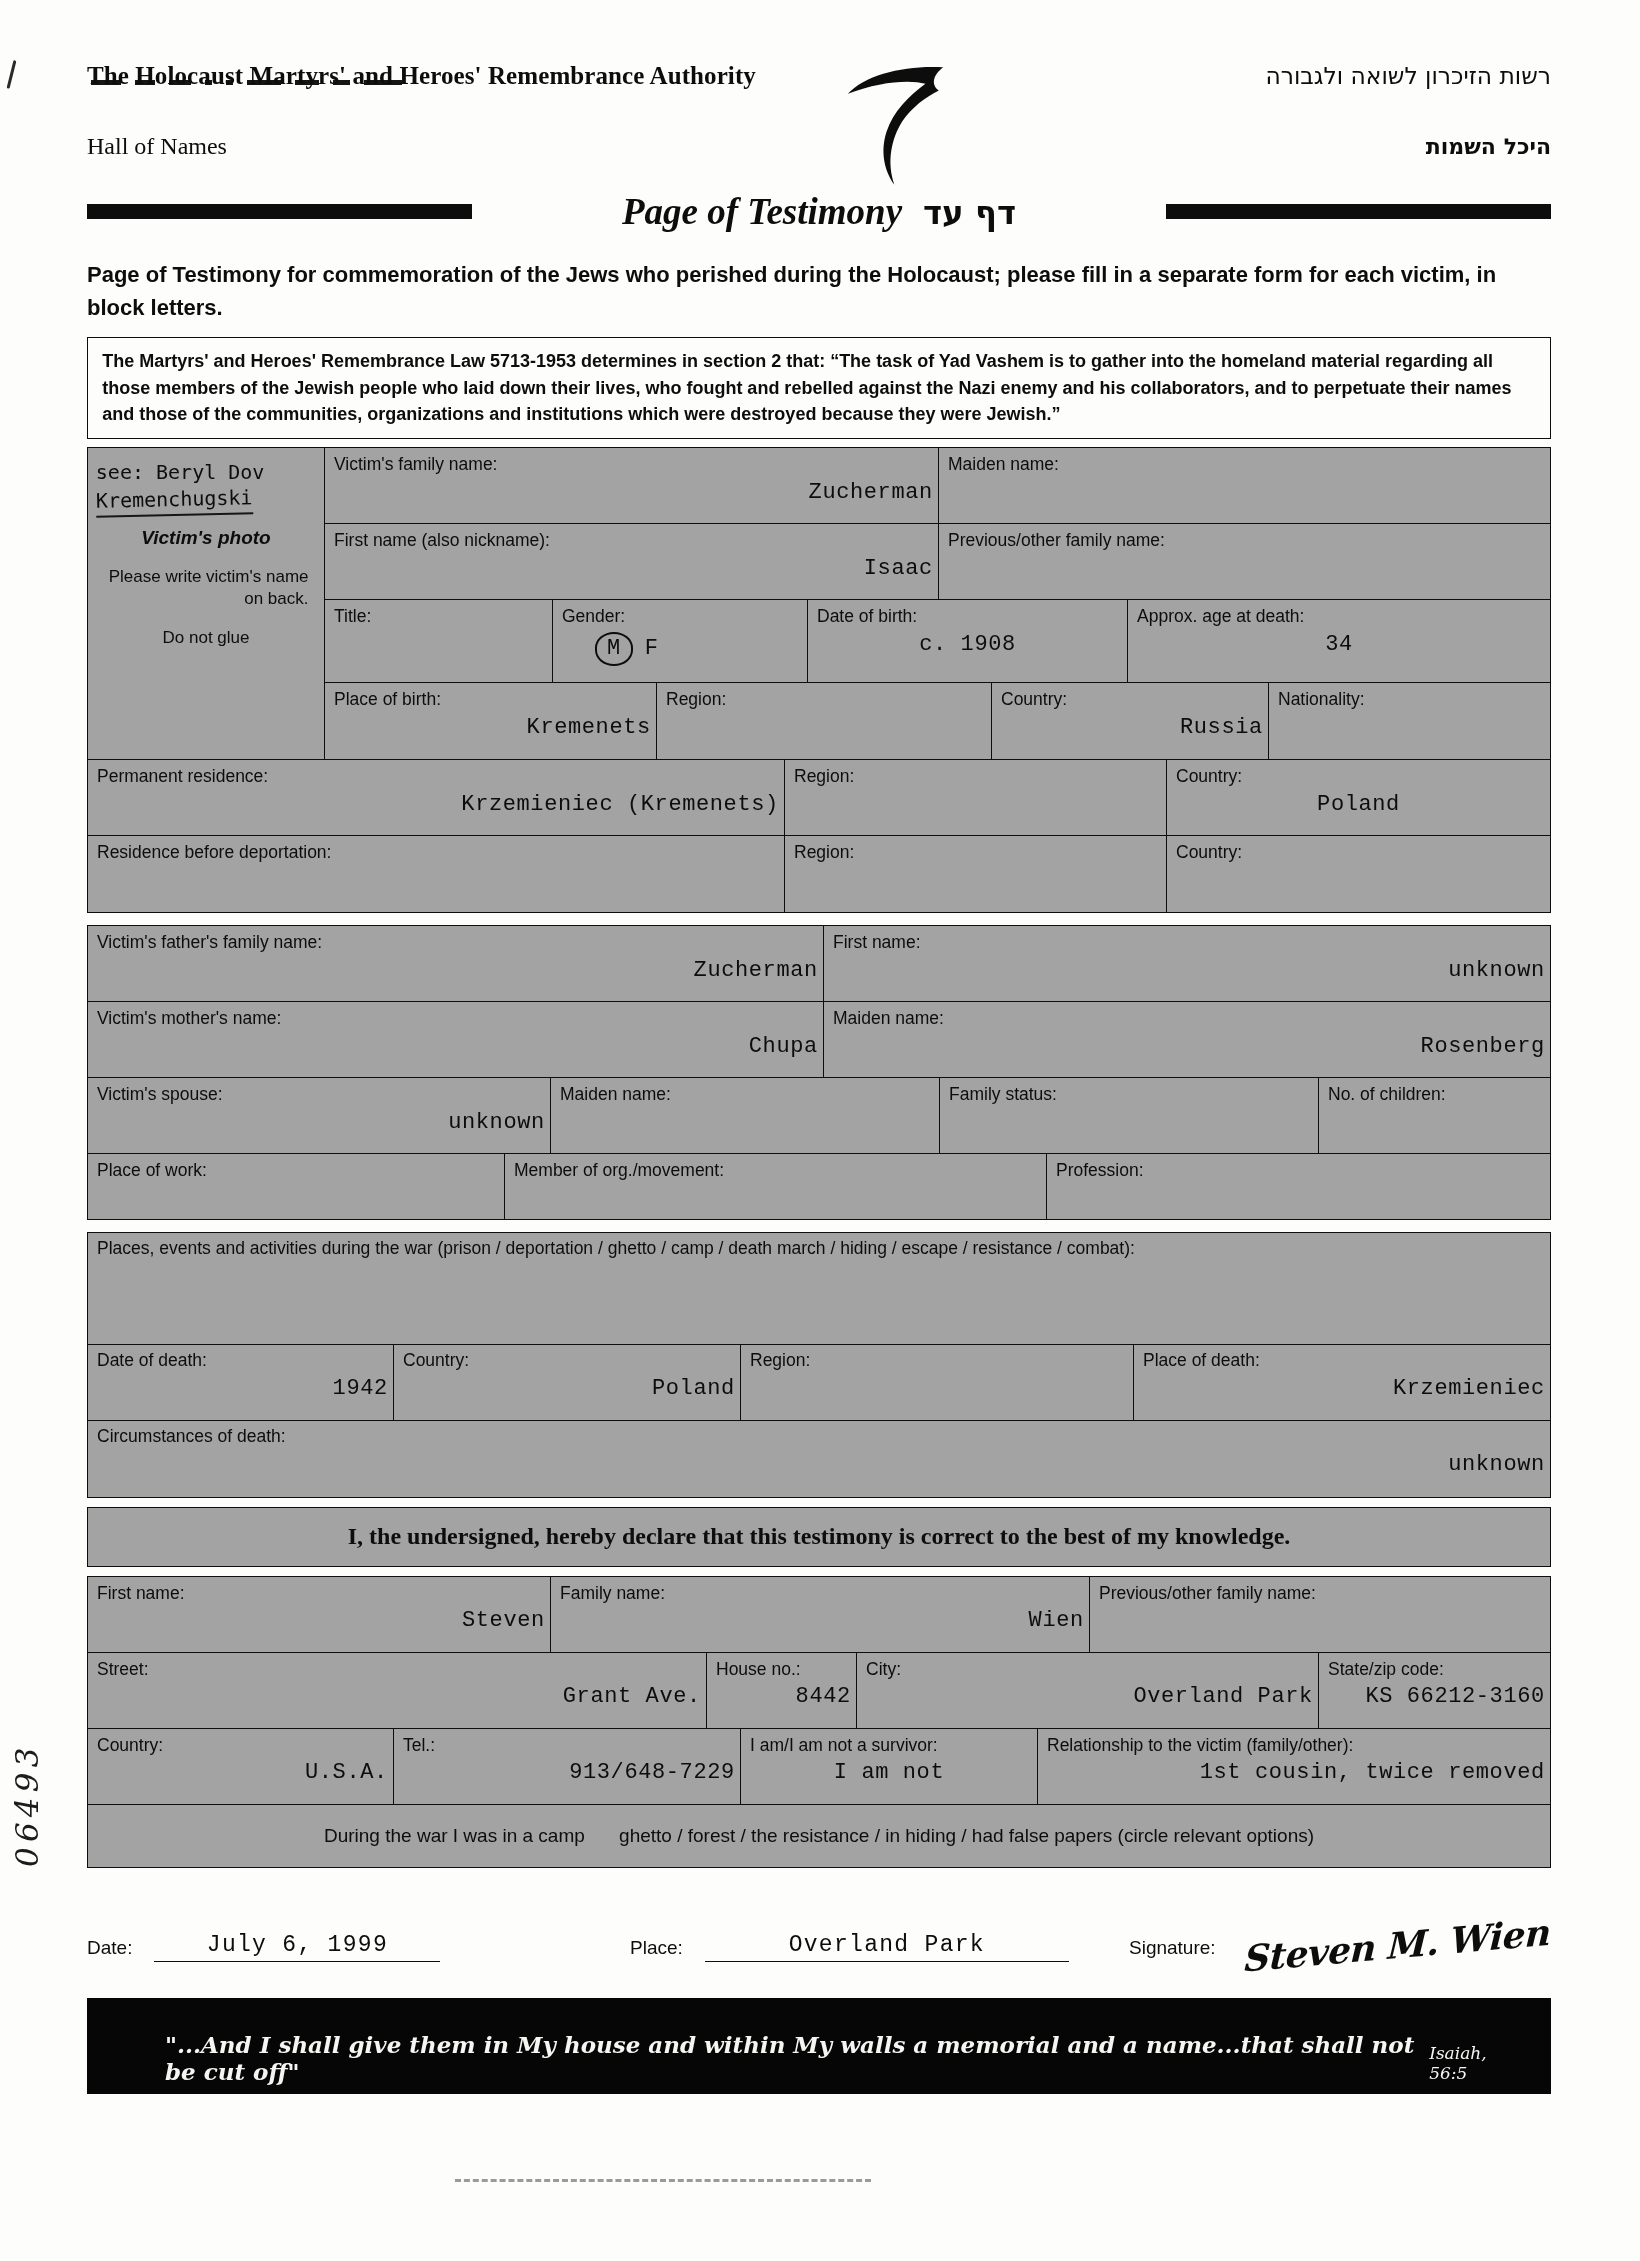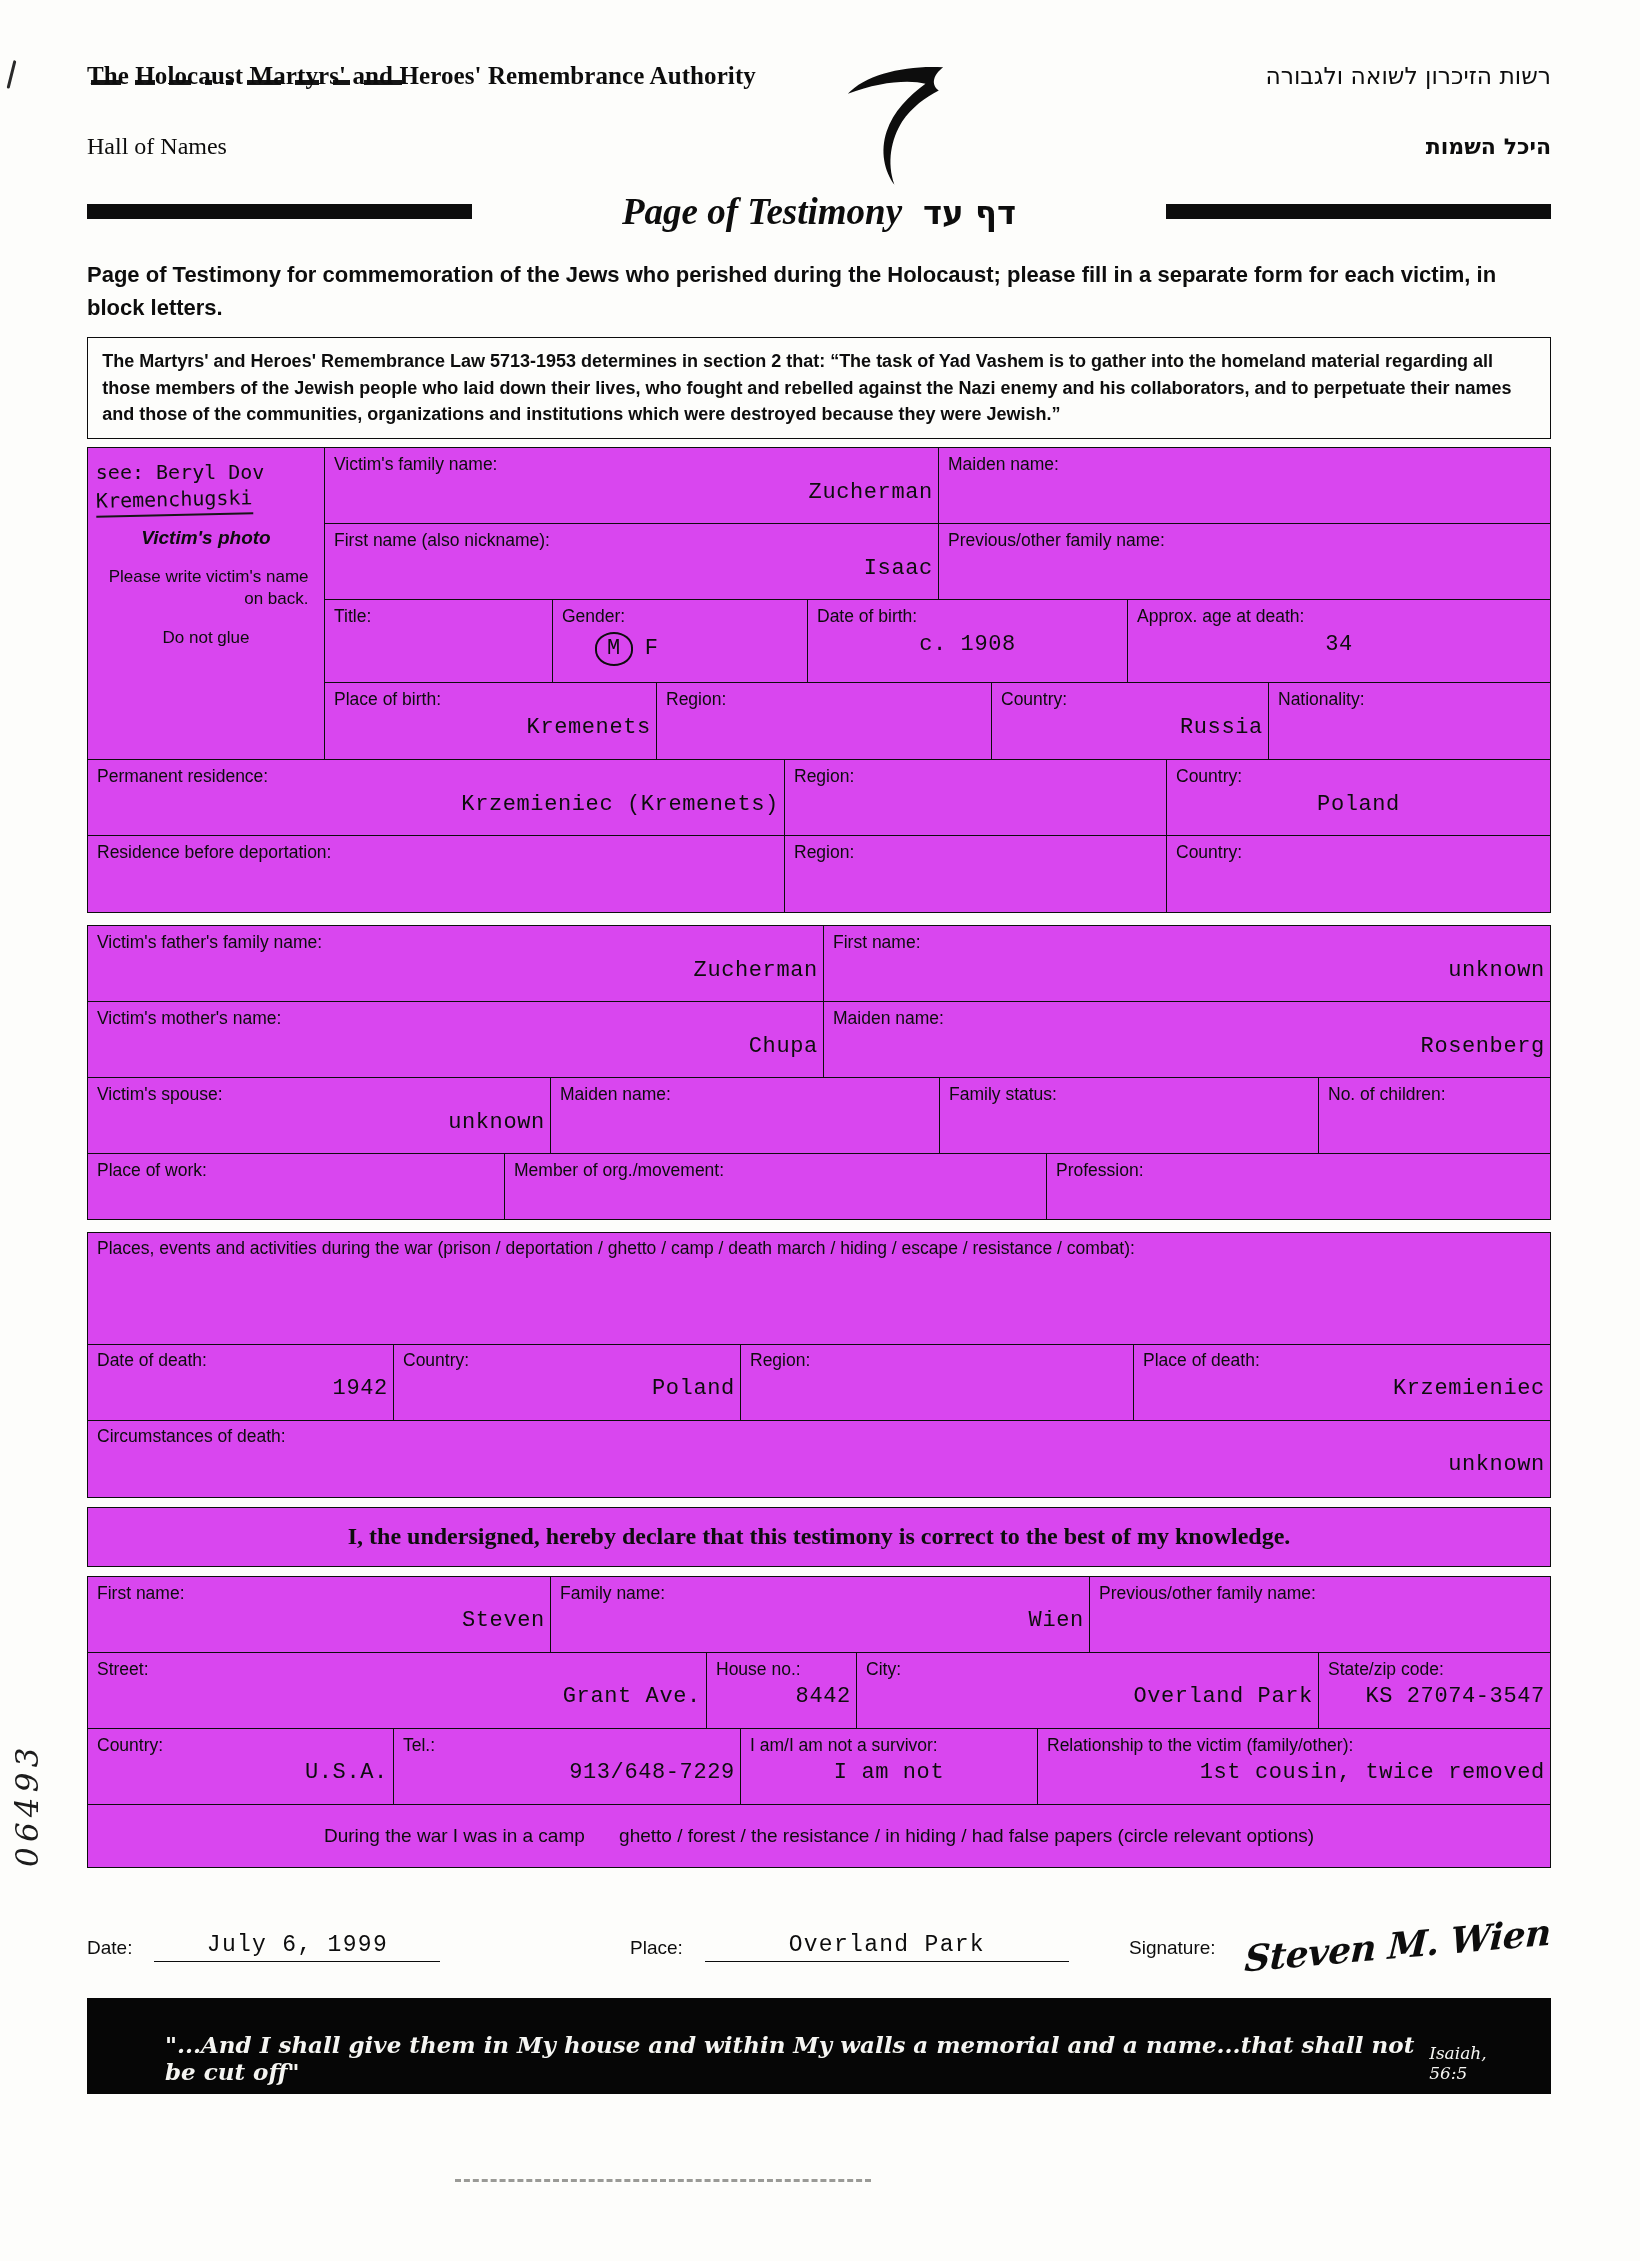--- a/index.html
+++ b/index.html
@@ -30,21 +30,21 @@
   .doc-title { white-space:nowrap; padding:0 19.5px; }
   .doc-title .en { font-family:"Liberation Serif", serif; font-style:italic; font-weight:bold; font-size:37px; }
   .doc-title .he { font-family:"DejaVu Sans", sans-serif; font-weight:bold; font-size:32.5px; margin-left:18px; direction:rtl; }
 
   .intro { margin-top:26px; font-size:22px; font-weight:bold; line-height:1.48; }
   .law-box { margin-top:13px; border:1.9px solid #0d0d0d; padding:10.4px 14.3px 11.7px 14.3px;
              font-size:18px; font-weight:bold; line-height:1.45; }
 
   
   .form { margin-top:7.8px; }
-  .block { border:1.9px solid #0d0d0d; background:#d946ef; }
+  .block { border:1.9px solid #0d0d0d; background:#a3a3a3; }
   .gap-lg { height:11.7px; } .gap-sm { height:9px; }
   .frow { display:flex; border-bottom:1.9px solid #0d0d0d; min-height:76px; align-items:stretch; }
   .block > .frow:last-child, .rightcol > .frow:last-child { border-bottom:none; }
   .topgroup { display:flex; border-bottom:1.9px solid #0d0d0d; }
   .photo-cell { flex:0 0 237px; border-right:1.9px solid #0d0d0d; padding:3.9px 6.5px; text-align:center; }
   .rightcol { flex:1 1 auto; display:flex; flex-direction:column; }
   .fcell { border-right:1.9px solid #0d0d0d; display:flex; flex-direction:column; }
   .frow > .fcell:last-child { border-right:none; }
   .lbl { font-size:17.5px; line-height:1.25; padding:5.8px 7.8px 0 9px; }
   .val { font-family:"Liberation Mono","DejaVu Sans Mono", monospace; font-size:22px; letter-spacing:0.6px;
@@ -366,21 +366,21 @@
         <div class="fcell" style="flex:0 0 150px">
           <div class="lbl">House no.:</div>
           <div class="val" style="padding-left:14.3px">8442</div>
         </div>
         <div class="fcell" style="flex:0 0 462px">
           <div class="lbl">City:</div>
           <div class="val" style="padding-left:27px">Overland Park</div>
         </div>
         <div class="fcell" style="flex:1 1 auto">
           <div class="lbl">State/zip code:</div>
-          <div class="val" style="padding-left:5.2px">KS 27074-3547</div>
+          <div class="val" style="padding-left:5.2px">KS 66212-3160</div>
         </div>
       </div>
       <div class="frow">
         <div class="fcell" style="flex:0 0 306px">
           <div class="lbl">Country:</div>
           <div class="val" style="padding-left:52px">U.S.A.</div>
         </div>
         <div class="fcell" style="flex:0 0 347px">
           <div class="lbl">Tel.:</div>
           <div class="val" style="padding-left:57px">913/648-7229</div>

